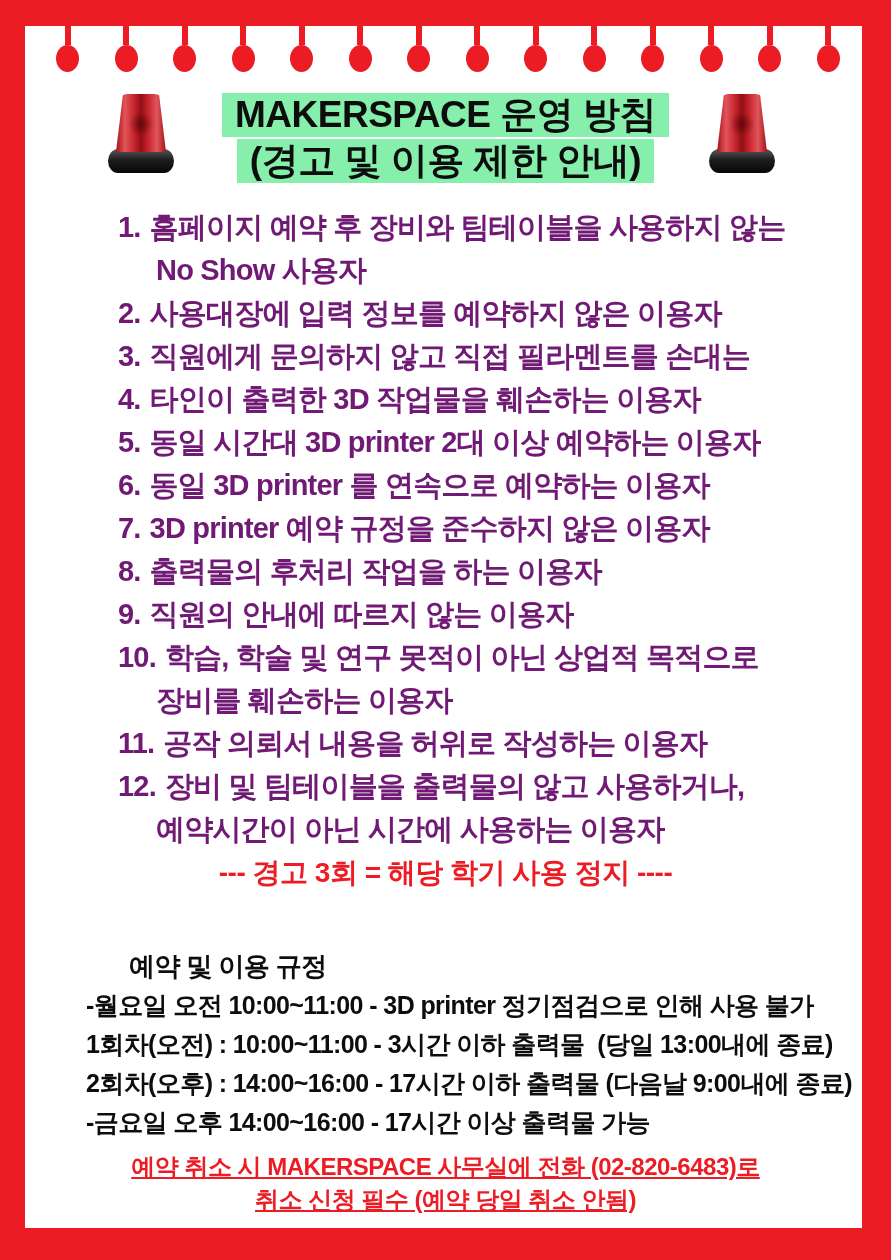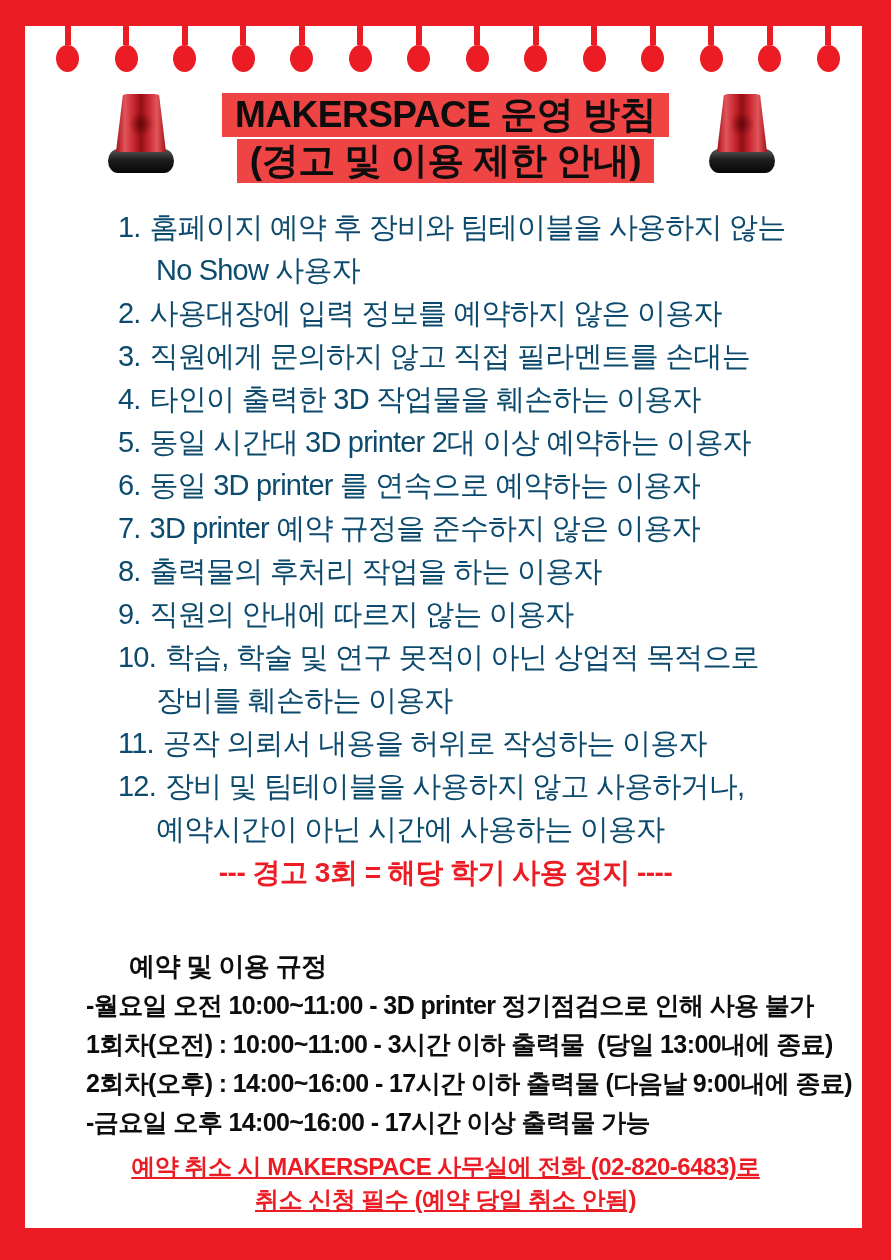--- a/index.html
+++ b/index.html
@@ -45,35 +45,35 @@
   .siren .base {
     width: 66px; height: 24px; margin-top: -3px;
     background: linear-gradient(180deg, #5a5a5a 0%, #1d1d1d 45%, #060606 100%);
     border-radius: 10px / 12px;
   }
 
   
   .title-block { position: absolute; top: 93px; left: 0; width: 100%; text-align: center; }
   .title-line {
     display: inline-block;
-    background: #ef4444;
+    background: #86efac;
     color: #0d0d0d;
     font-weight: bold;
     font-size: 37px;
     line-height: 41px;
     padding: 1px 13px 2px 13px;
     margin-bottom: 2px;
     letter-spacing: -0.5px;
     white-space: nowrap;
   }
 
   
   .rule-list {
     position: absolute; top: 206px; left: 118px; right: 20px;
-    color: #0c4a6e; font-weight: normal; font-size: 29px;
+    color: #701a75; font-weight: bold; font-size: 29px;
     letter-spacing: -0.8px;
   }
   .rule-line  { line-height: 43px; white-space: nowrap; }
   .rule-cont  { line-height: 43px; white-space: nowrap; margin-left: 38px; }
   .rule-num   { margin-right: 9px; }
 
   
   .warning-line {
     position: absolute; top: 854px; left: 0; width: 100%;
     text-align: center; color: #EC1C24; font-weight: bold;
@@ -209,21 +209,21 @@
       <div class="rule-line"><span class="rule-num">9.</span><span>직원의 안내에 따르지 않는 이용자</span></div>
     </div>
     <div>
       <div class="rule-line"><span class="rule-num">10.</span><span>학습, 학술 및 연구 못적이 아닌 상업적 목적으로</span></div>
       <div class="rule-cont">장비를 훼손하는 이용자</div>
     </div>
     <div>
       <div class="rule-line"><span class="rule-num">11.</span><span>공작 의뢰서 내용을 허위로 작성하는 이용자</span></div>
     </div>
     <div>
-      <div class="rule-line"><span class="rule-num">12.</span><span>장비 및 팀테이블을 사용하지 않고 사용하거나,</span></div>
+      <div class="rule-line"><span class="rule-num">12.</span><span>장비 및 팀테이블을 출력물의 않고 사용하거나,</span></div>
       <div class="rule-cont">예약시간이 아닌 시간에 사용하는 이용자</div>
     </div>
   </div>
 
   <div class="warning-line">--- 경고 3회 = 해당 학기 사용 정지 ----</div>
 
   <div class="policy-block">
     <div class="policy-heading">예약 및 이용 규정</div>
     <div class="policy-line">-월요일 오전 10:00~11:00 - 3D printer 정기점검으로 인해 사용 불가</div>
     <div class="policy-line">1회차(오전) : 10:00~11:00 - 3시간 이하 출력물  (당일 13:00내에 종료)</div>

